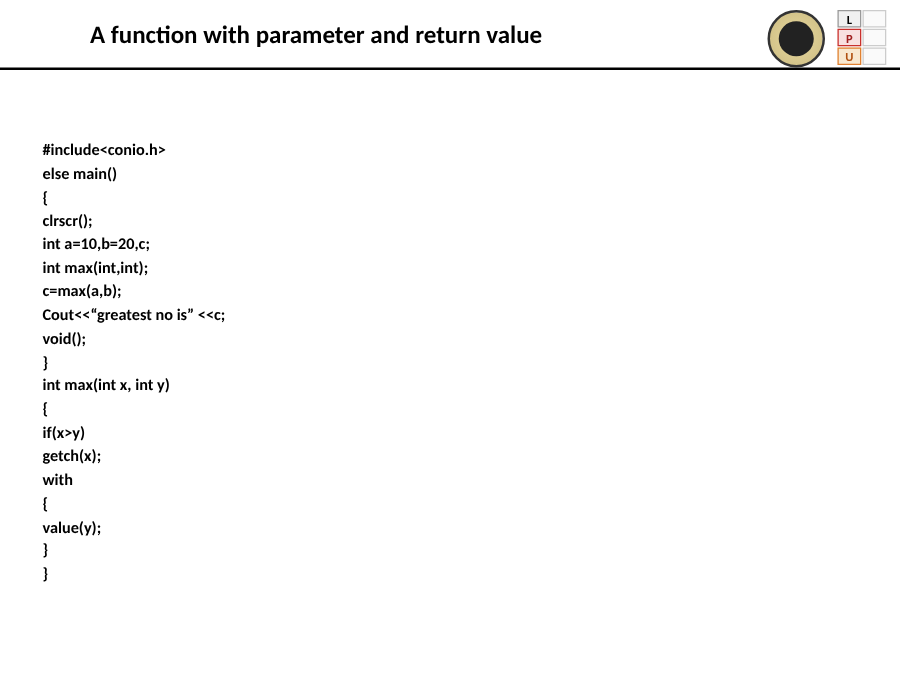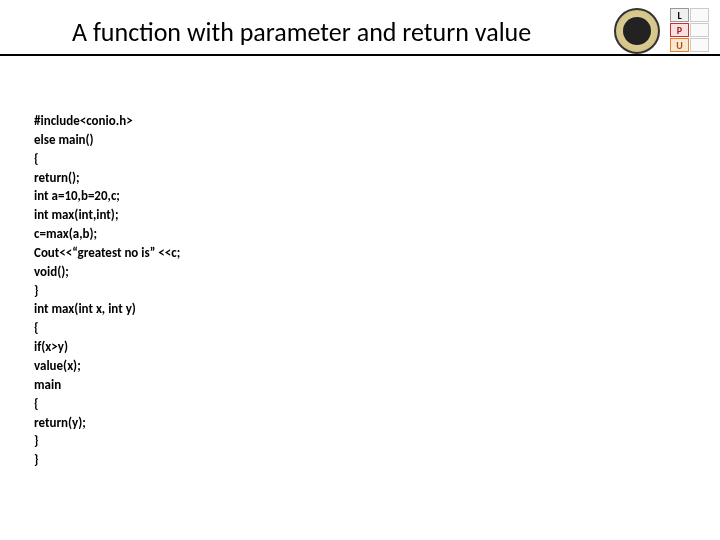--- a/index.html
+++ b/index.html
@@ -16,22 +16,22 @@
     top: 54px;
     left: 0;
     width: 720px;
     height: 2px;
     background: #000;
   }
   .title {
     position: absolute;
     top: 16px;
     left: 72px;
-    font-size: 26px;
-    font-weight: 400;
+    font-size: 20px;
+    font-weight: 700;
     color: #000;
   }
   .logo-badge {
     position: absolute;
     top: 8px;
     right: 60px;
     width: 46px;
     height: 46px;
     border-radius: 50%;
     background: radial-gradient(circle at center, #e8d9a0 0%, #d4c48a 70%);
@@ -105,28 +105,28 @@
   </div>
   <div class="lpu-row">
     <div class="lpu-cell cell-u">U</div>
     <div class="lpu-cell cell-blank"></div>
   </div>
 </div>
 
 <div class="code-block"><span>#include&lt;conio.h&gt;</span>
 <span>else main()</span>
 <span>{</span>
-<span>return();</span>
+<span>clrscr();</span>
 <span>int a=10,b=20,c;</span>
 <span>int max(int,int);</span>
 <span>c=max(a,b);</span>
 <span>Cout&lt;&lt;“greatest no is” &lt;&lt;c;</span>
 <span>void();</span>
 <span>}</span>
 <span>int max(int x, int y)</span>
 <span>{</span>
 <span>if(x&gt;y)</span>
-<span>value(x);</span>
-<span>main</span>
+<span>getch(x);</span>
+<span>with</span>
 <span>{</span>
-<span>return(y);</span>
+<span>value(y);</span>
 <span>}</span>
 <span>}</span></div>
 
 </body></html>

